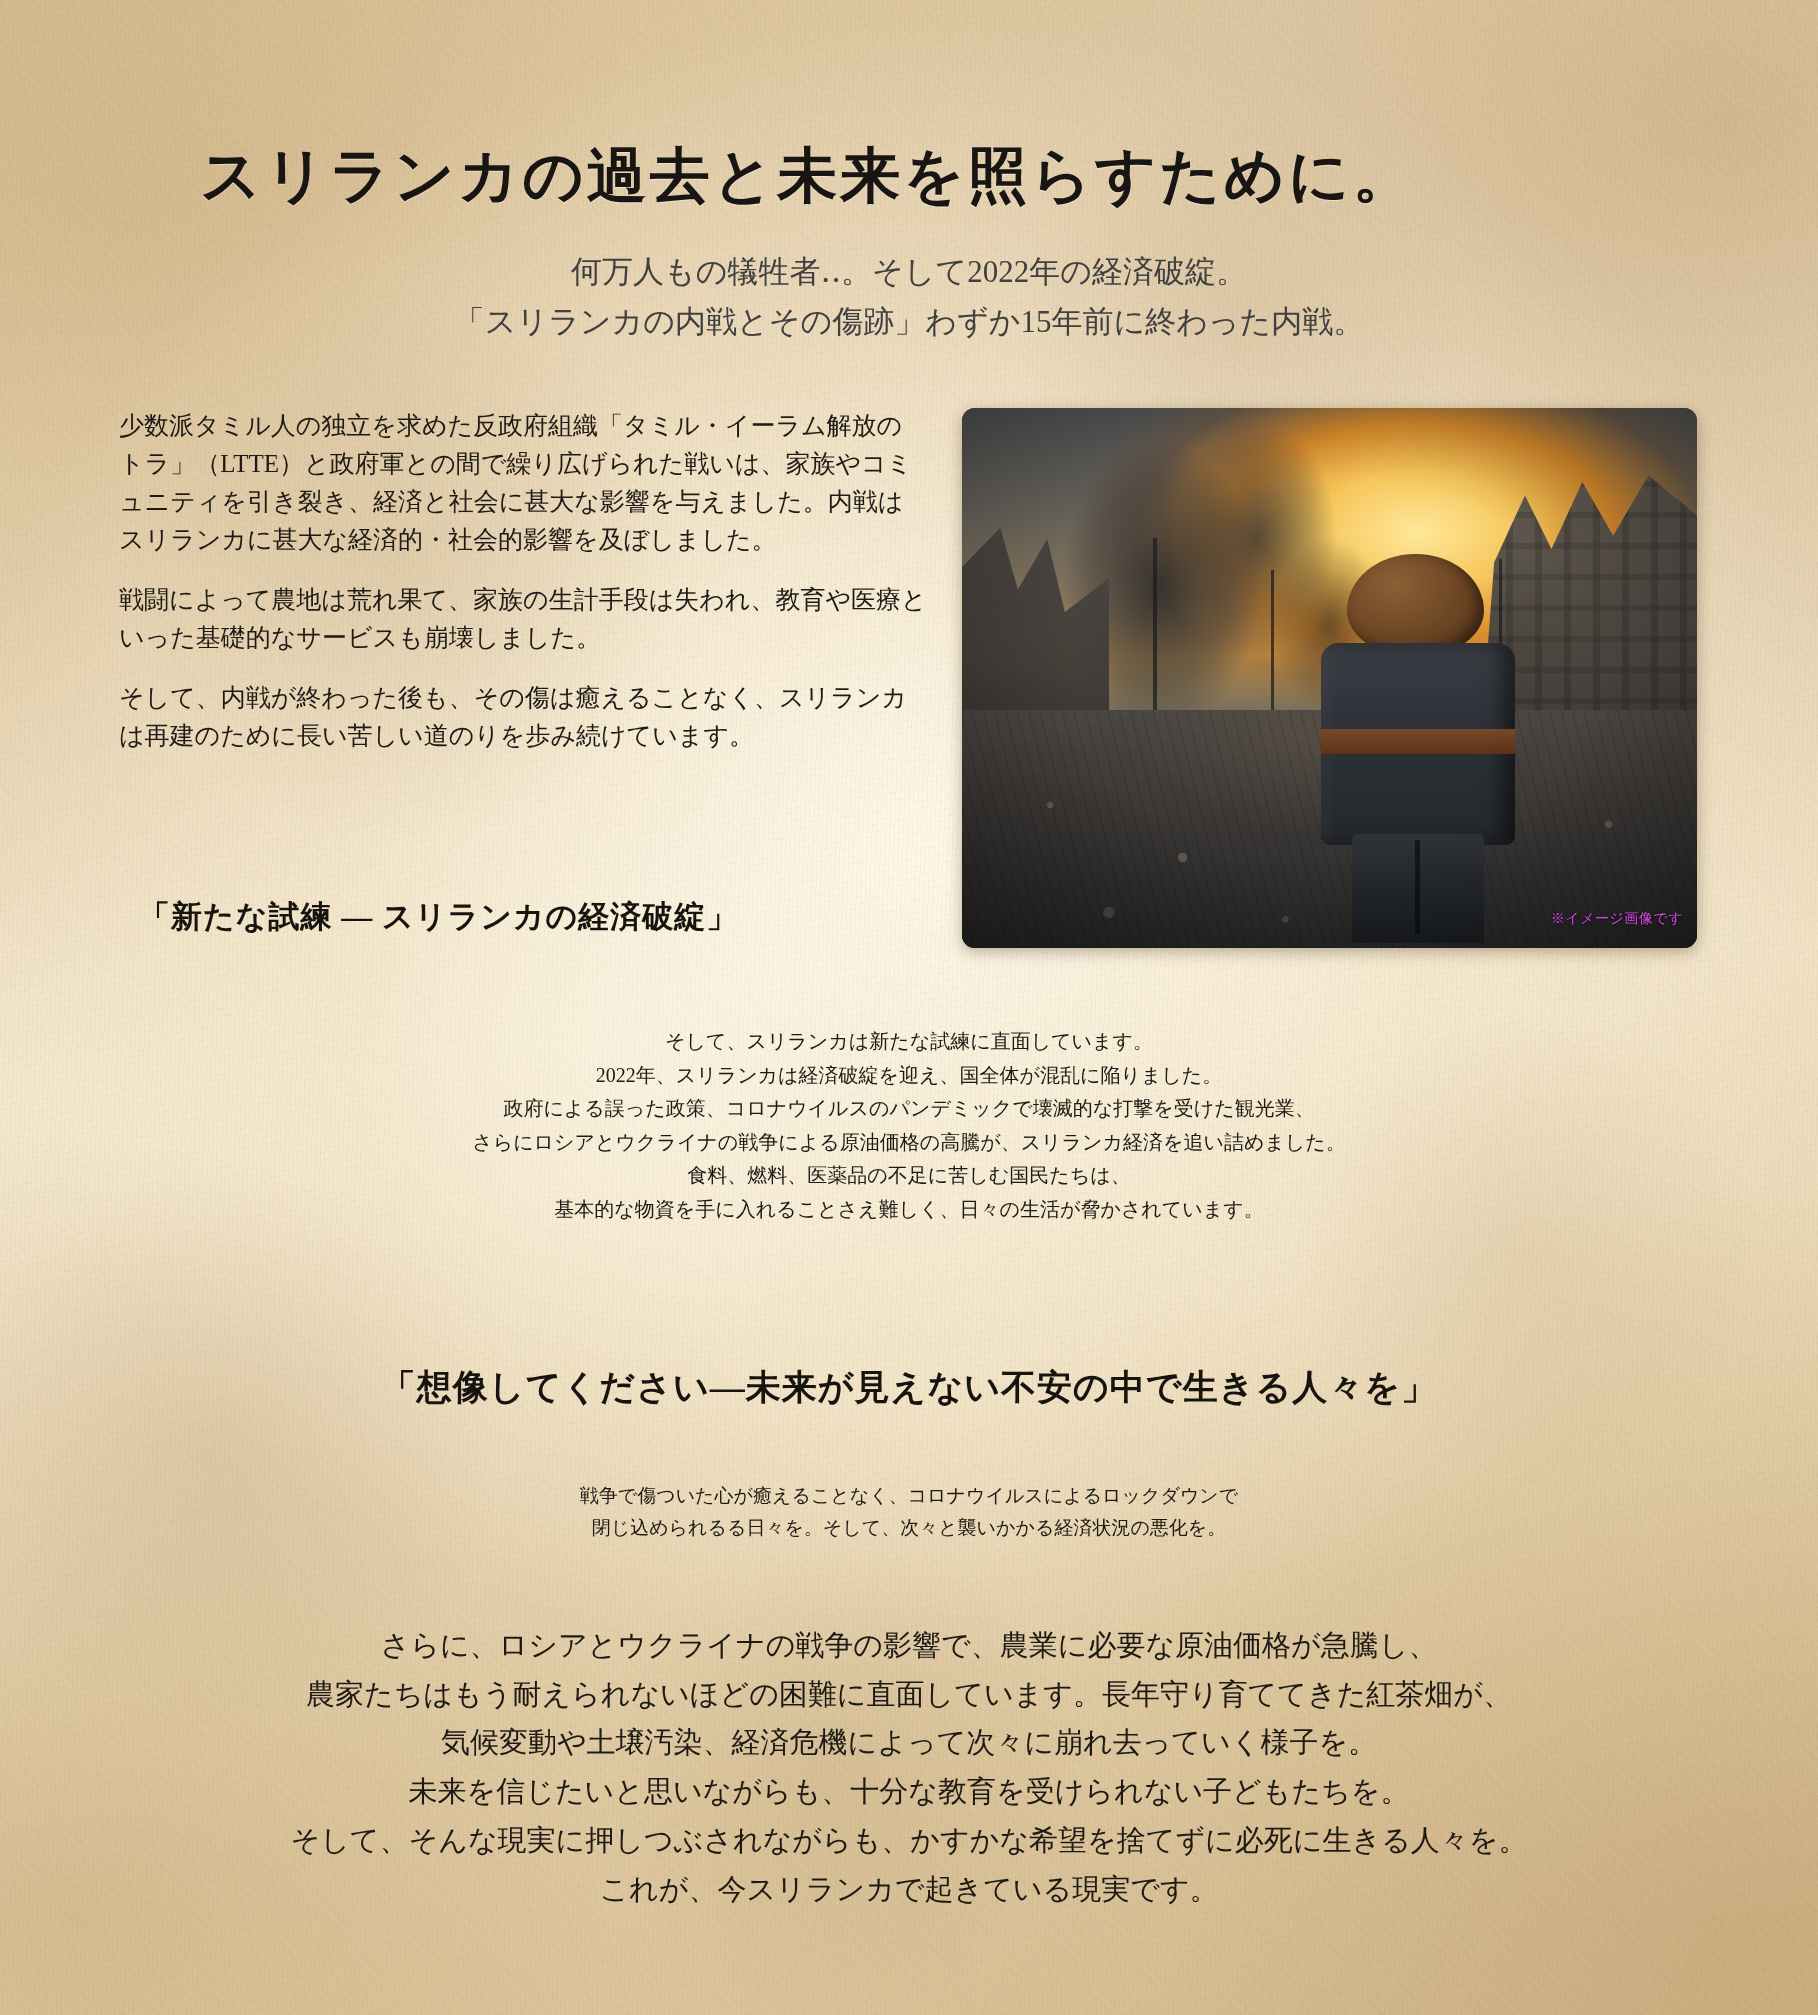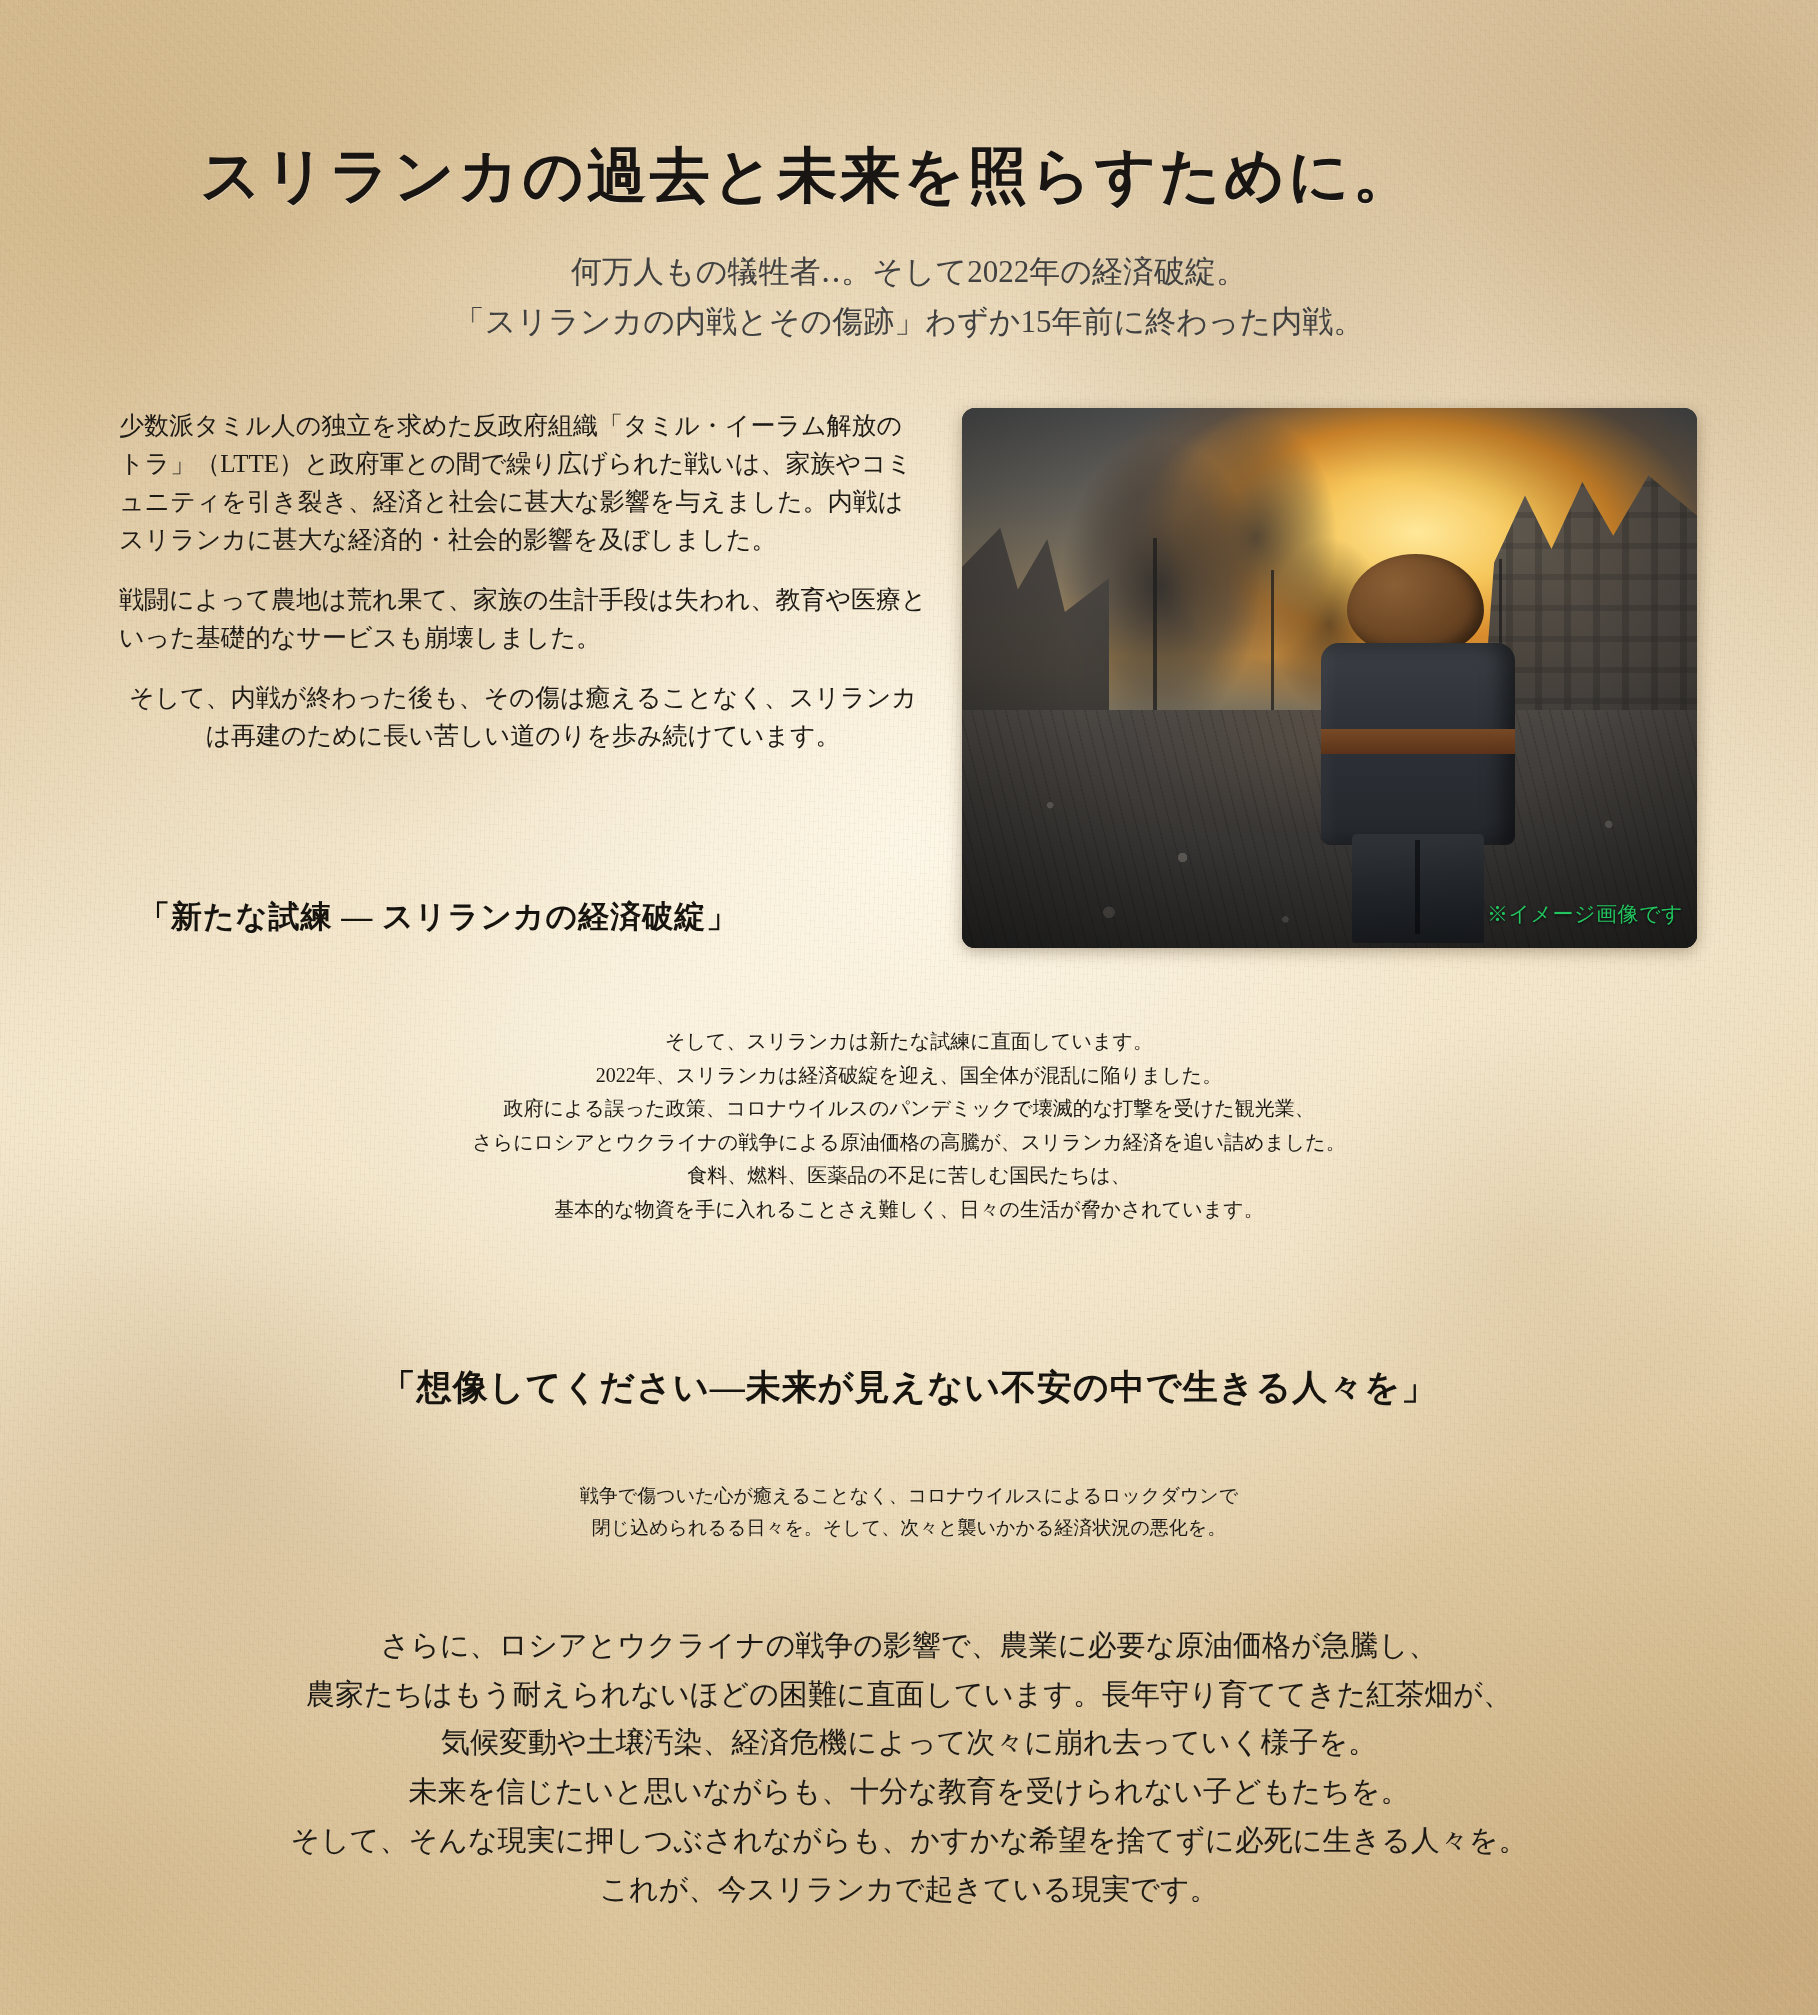--- a/index.html
+++ b/index.html
@@ -90,21 +90,21 @@
     position: absolute;
     top: 407px;
     left: 119px;
     width: 808px;
     font-size: 25px;
     line-height: 1.52;
     color: #1e1a15;
     font-weight: 500;
   }
   .col-left p { margin: 0 0 22px 0; }
-  .col-left p:last-child { margin-bottom: 0; text-align: center; }
+  .col-left p:last-child { margin-bottom: 0; }
 
   .subhead {
     position: absolute;
     top: 896px;
     left: 139px;
     width: 788px;
     font-size: 31px;
     font-weight: 600;
     letter-spacing: 1px;
     color: #171410;
@@ -211,22 +211,22 @@
     background: rgba(10,12,14,0.7);
   }
   .ph-vignette {
     position: absolute; inset: 0;
     background: radial-gradient(ellipse 78% 78% at 50% 48%, rgba(0,0,0,0) 45%, rgba(0,0,0,0.45) 100%);
   }
   .photo-note {
     position: absolute;
     right: 14px;
     bottom: 20px;
-    font-size: 21px;
-    color: #22c55e;
+    font-size: 14px;
+    color: #d946ef;
     letter-spacing: 0.5px;
     text-shadow: 0 1px 3px rgba(0,0,0,0.8);
     font-family: Liberation Sans, sans-serif;
   }
 
   
   .block-center {
     position: absolute;
     left: 0;
     width: 1818px;

